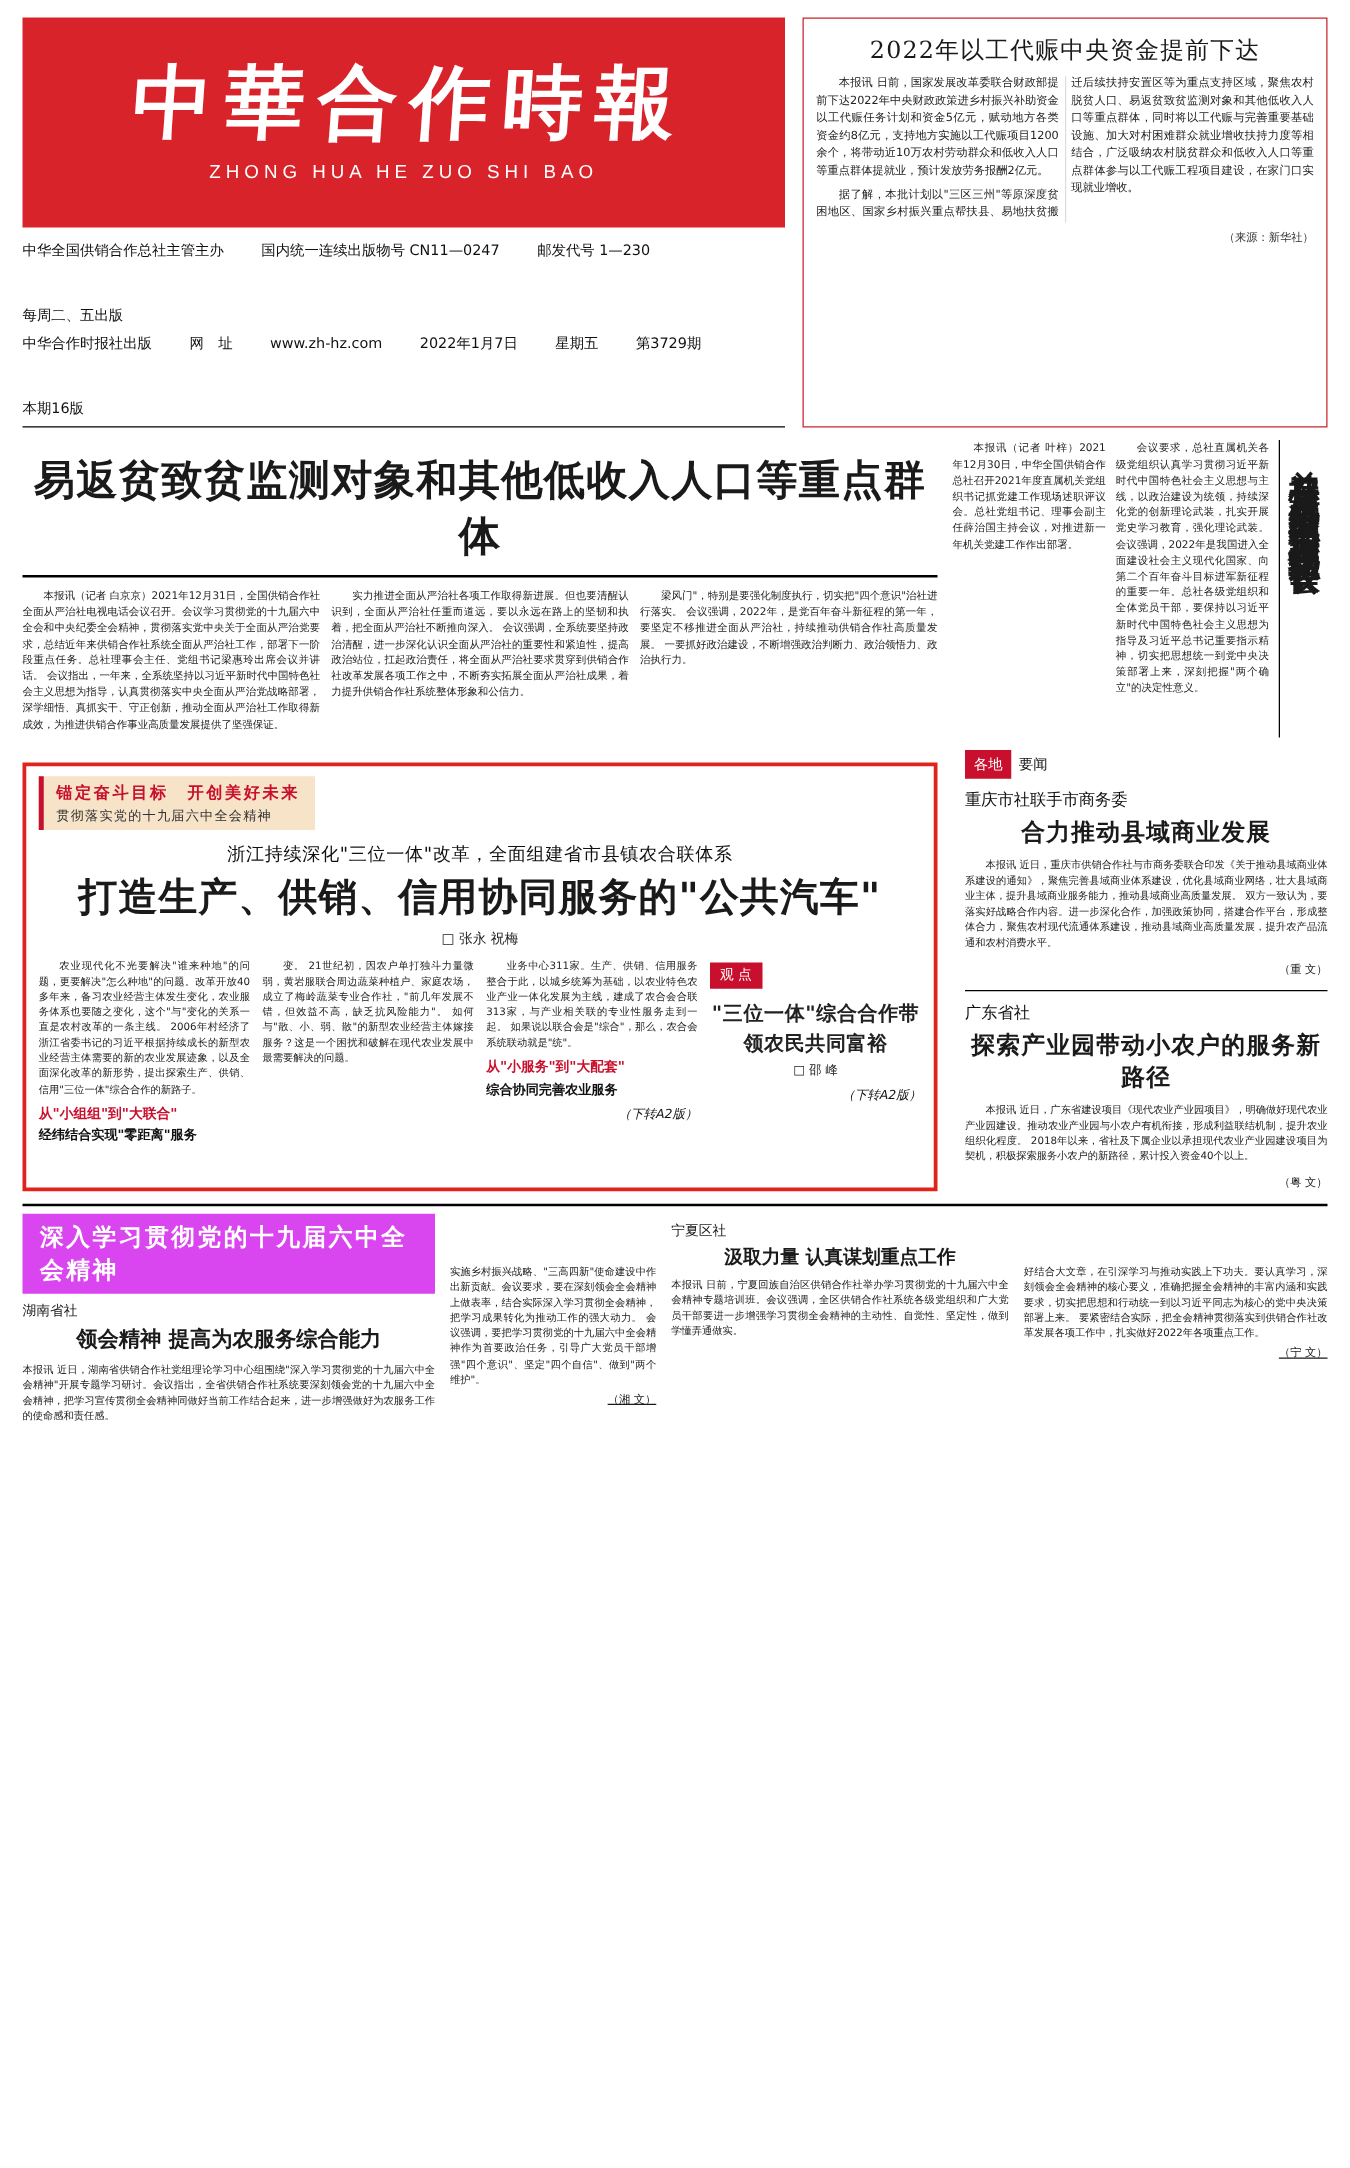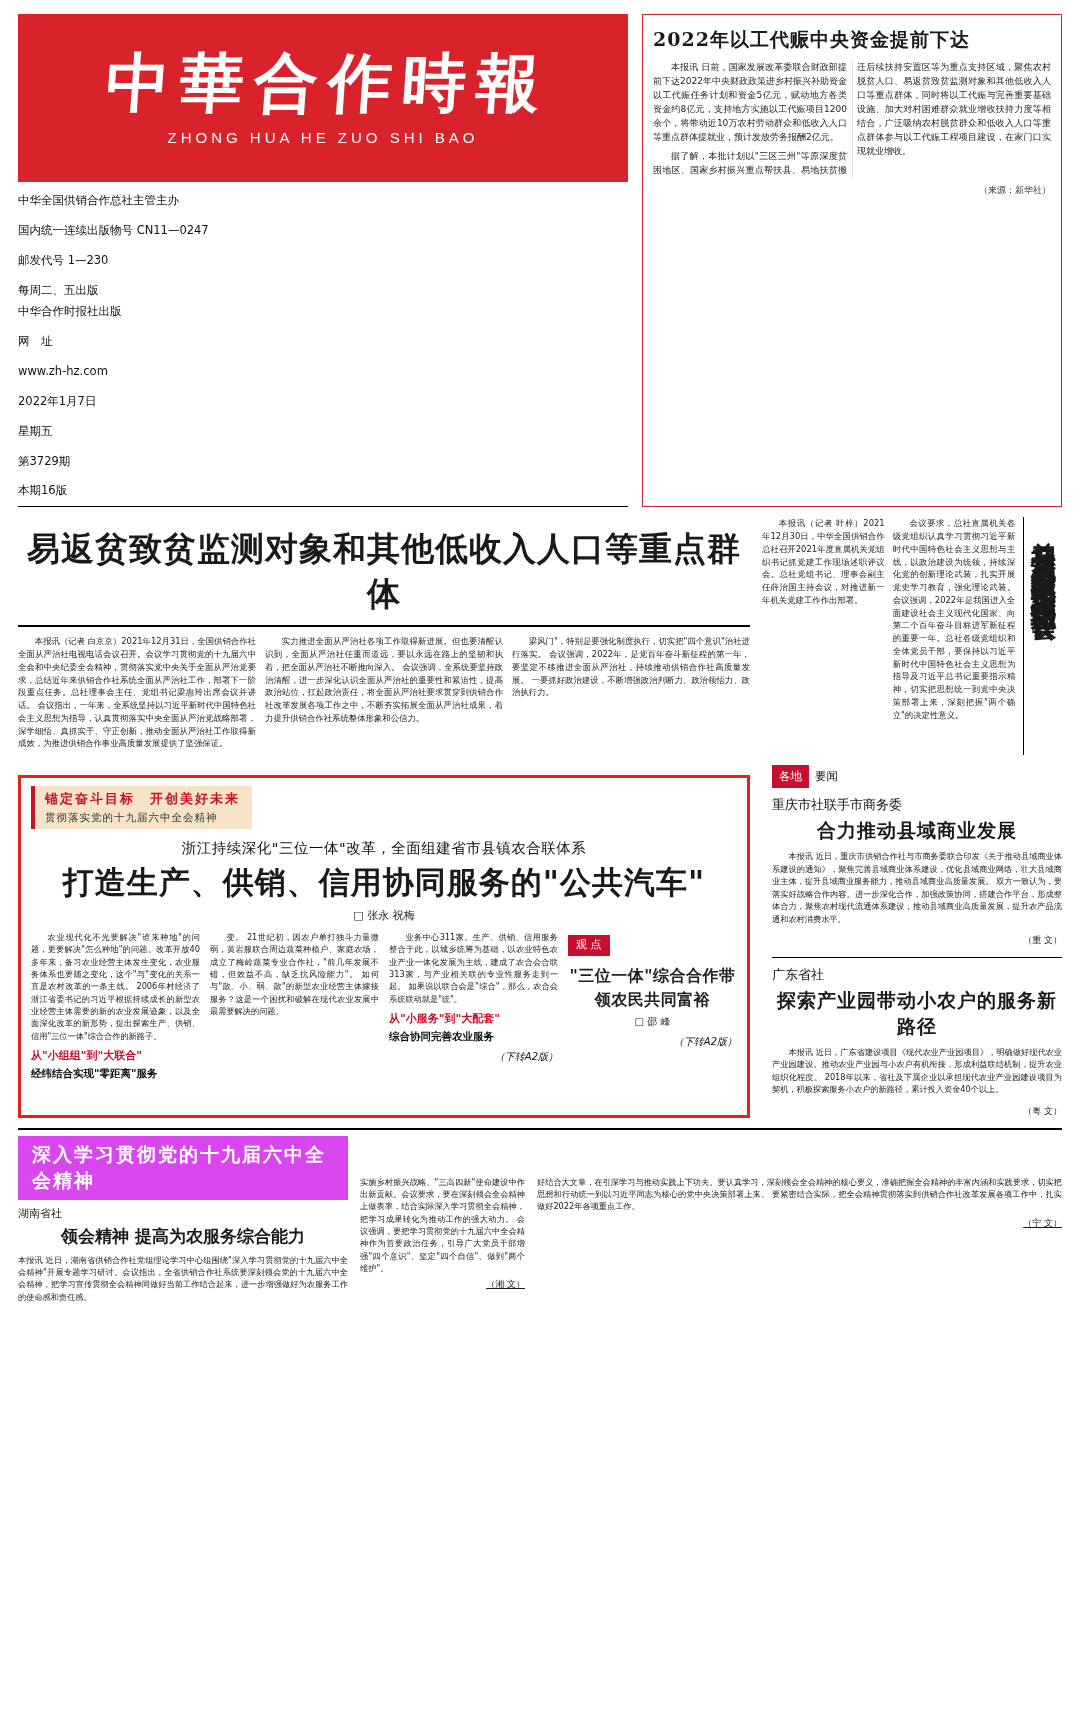--- a/index.html
+++ b/index.html
@@ -37,28 +37,28 @@
     letter-spacing:4px;
     margin-top:14px;
     font-family:"Liberation Sans",sans-serif;
   }
   .mast-meta{
     font-size:11.5px;
     line-height:1.9;
     color:#111;
     padding-top:8px;
   }
-  .mast-meta .row{display:flex;gap:8px;flex-wrap:wrap;flex-direction:column;}
+  .mast-meta .row{display:flex;gap:30px;flex-wrap:wrap;}
   .mast-meta .row span{white-space:nowrap;}
   .mast-rule{border-bottom:1px solid #000;margin-top:4px;}
 
   .mast-right{flex:1;border:1px solid #c9242c;padding:8px 10px;box-sizing:border-box;}
   .mr-title{
     font-family:"DejaVu Serif","Liberation Serif",serif;
-    font-size:19px;font-weight:700;text-align:left;letter-spacing:1px;margin:4px 0 8px;
+    font-size:19px;font-weight:400;text-align:center;letter-spacing:1px;margin:4px 0 8px;
   }
   .mr-body{font-size:9px;line-height:1.55;text-align:justify;color:#222;
     column-count:2;column-gap:10px;column-rule:1px solid #ddd;}
   .mr-src{font-size:9px;text-align:right;margin-top:6px;color:#333;}
 
   
   .headline-band{display:flex;gap:12px;margin-top:10px;}
   .hb-left{flex:1;}
   .hb-headline{
     font-family:"DejaVu Serif","Liberation Serif",serif;
@@ -294,20 +294,25 @@
       <div class="bb-sub">湖南省社</div>
       <div class="bb-title">领会精神 提高为农服务综合能力</div>
       <div class="bb-col">本报讯 近日，湖南省供销合作社党组理论学习中心组围绕"深入学习贯彻党的十九届六中全会精神"开展专题学习研讨。会议指出，全省供销合作社系统要深刻领会党的十九届六中全会精神，把学习宣传贯彻全会精神同做好当前工作结合起来，进一步增强做好为农服务工作的使命感和责任感。</div>
     </div>
     <div style="width:165px;padding-top:40px;">
       <div class="bb-col">实施乡村振兴战略、"三高四新"使命建设中作出新贡献。会议要求，要在深刻领会全会精神上做表率，结合实际深入学习贯彻全会精神，把学习成果转化为推动工作的强大动力。
 
 会议强调，要把学习贯彻党的十九届六中全会精神作为首要政治任务，引导广大党员干部增强"四个意识"、坚定"四个自信"、做到"两个维护"。</div>
       <div class="sign">（湘 文）</div>
     </div>
+    <div style="width:270px;">
+      <div class="bb-sub">宁夏区社</div>
+      <div class="bb-title-sm">汲取力量 认真谋划重点工作</div>
+      <div class="bb-col">本报讯 日前，宁夏回族自治区供销合作社举办学习贯彻党的十九届六中全会精神专题培训班。会议强调，全区供销合作社系统各级党组织和广大党员干部要进一步增强学习贯彻全会精神的主动性、自觉性、坚定性，做到学懂弄通做实。</div>
+    </div>
     <div style="flex:1;padding-top:40px;">
       <div class="bb-col">好结合大文章，在引深学习与推动实践上下功夫。要认真学习，深刻领会全会精神的核心要义，准确把握全会精神的丰富内涵和实践要求，切实把思想和行动统一到以习近平同志为核心的党中央决策部署上来。
 
 要紧密结合实际，把全会精神贯彻落实到供销合作社改革发展各项工作中，扎实做好2022年各项重点工作。</div>
       <div class="sign">（宁 文）</div>
     </div>
   </div>
 
 </div>
 

